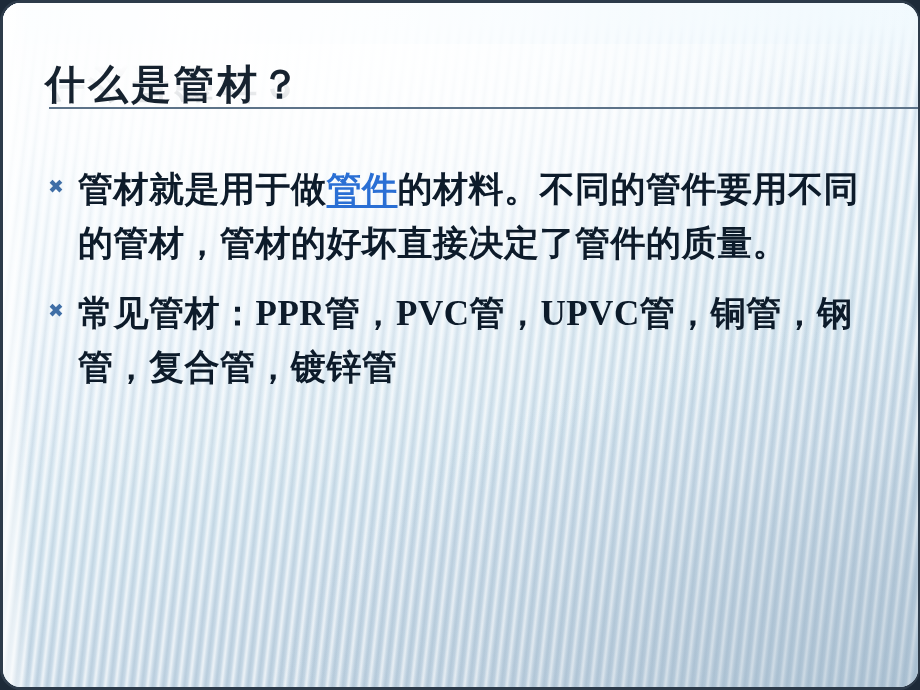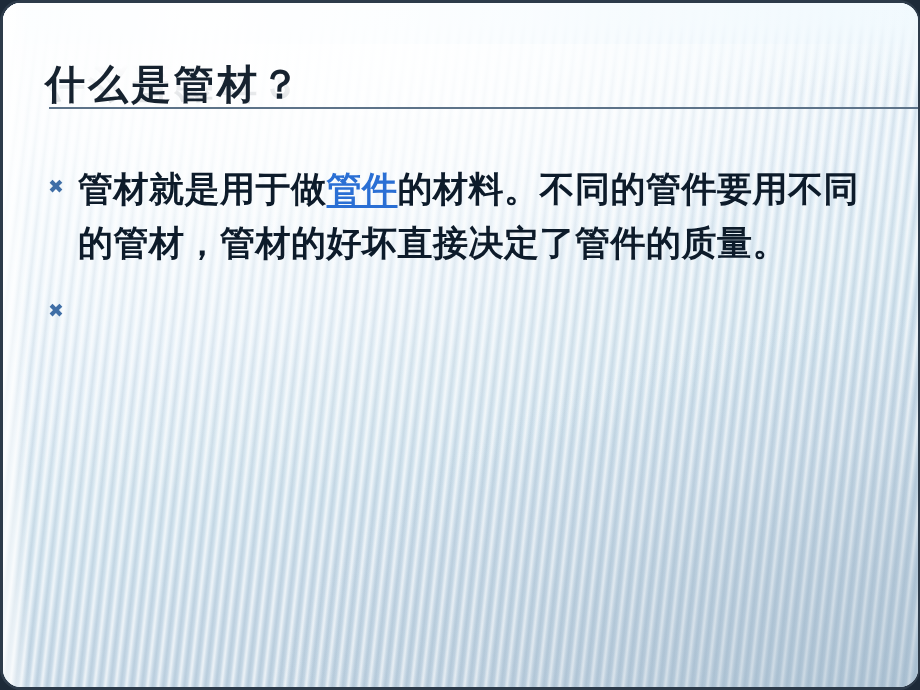--- a/index.html
+++ b/index.html
@@ -233,17 +233,17 @@
   <div class="content">
 
     <div class="title-block">
       <h1 class="title">什么是管材？</h1>
       <div class="title-rule"></div>
       <div class="title-reflection" aria-hidden="true">什么是管材？</div>
     </div>
 
     <ul class="body-list" id="body-list">
         <li class="bullet-row"><span class="bullet-mark">✖</span><span class="bullet-text"><span>管材就是用于做</span><span class="link">管件</span><span>的材料。不同的管件要用不同的管材，管材的好坏直接决定了管件的质量。</span></span></li>
-        <li class="bullet-row"><span class="bullet-mark">✖</span></li>
+        <li class="bullet-row"><span class="bullet-mark">✖</span><span class="bullet-text"><span>常见管材：PPR管，PVC管，UPVC管，铜管，钢管，复合管，镀锌管</span></span></li>
       </ul>
 
   </div>
 </div>
 
 </body></html>

